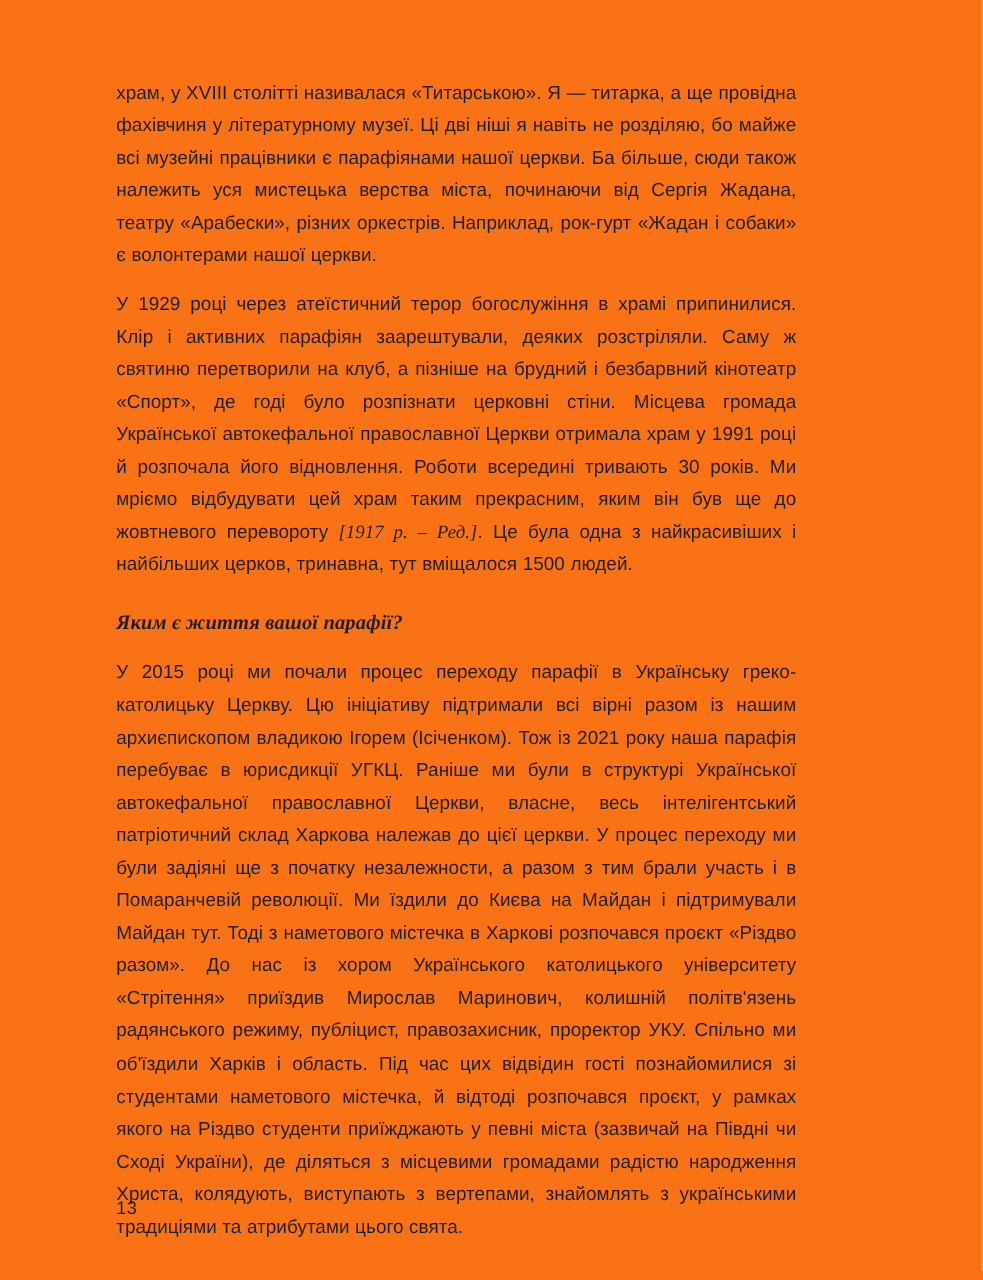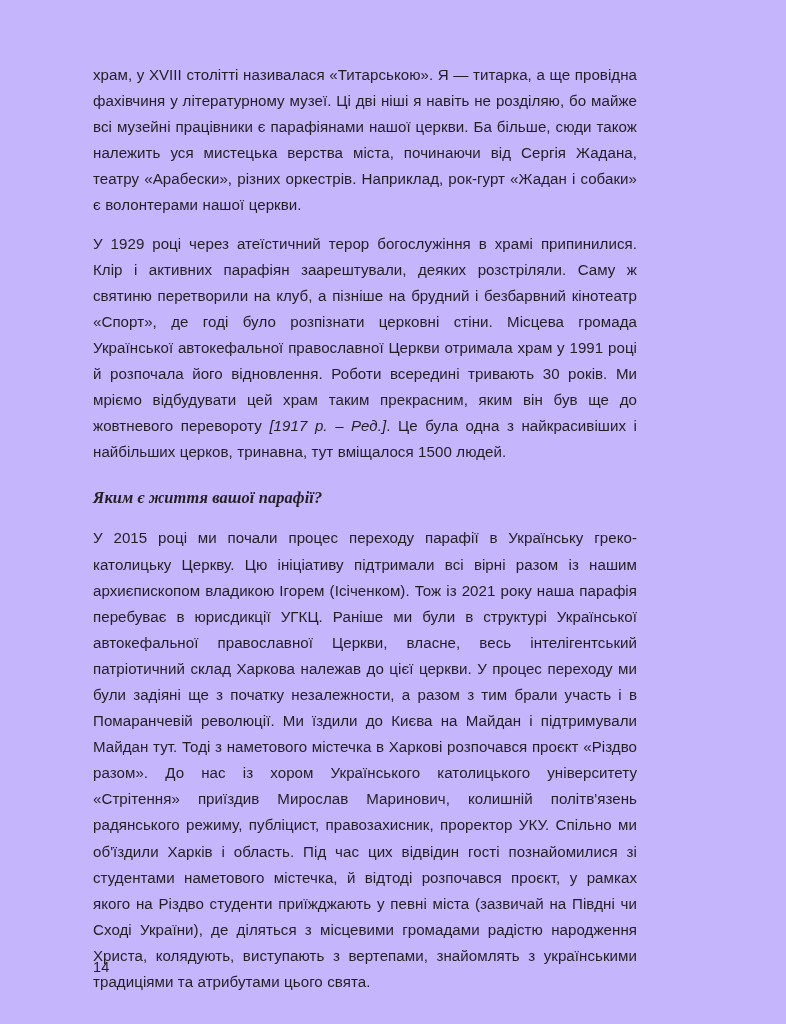--- a/index.html
+++ b/index.html
@@ -13,21 +13,21 @@
     height: 1024px;
     position: relative;
     overflow: hidden;
     font-family: "Liberation Sans", "DejaVu Sans", sans-serif;
     -webkit-font-smoothing: antialiased;
   }
 
   .page {
     position: absolute;
     inset: 0;
-    background: #c4b5fd;
+    background: #f97316;
   }
 
   .text-column {
     position: absolute;
     left: 93px;
     top: 62px;
     width: 544px;
   }
 
   p.body-par {
@@ -52,21 +52,21 @@
     font-family: "Liberation Serif", "DejaVu Serif", serif;
     font-size: 16.4px;
     line-height: 26px;
     font-weight: bold;
     font-style: italic;
     color: #231f20;
     letter-spacing: 0.1px;
   }
 
   .italic-note {
-    font-family: Liberation Sans, sans-serif;
+    font-family: Liberation Serif, serif;
     font-style: italic;
   }
 
   .folio {
     position: absolute;
     left: 93px;
     top: 958px;
     font-family: "Liberation Sans", "DejaVu Sans", sans-serif;
     font-size: 14.5px;
     line-height: 18px;
@@ -84,15 +84,15 @@
     <p class="body-par">храм, у XVIII столітті називалася «Титарською». Я — титарка, а ще провідна фахівчиня у літературному музеї. Ці дві ніші я навіть не розділяю, бо майже всі музейні працівники є парафіянами нашої церкви. Ба більше, сюди також належить уся мистецька верства міста, починаючи від Сергія Жадана, театру «Арабески», різних оркестрів. Наприклад, рок-гурт «Жадан і собаки» є волонтерами нашої церкви.</p>
 
     <p class="body-par"><span>У 1929 році через атеїстичний терор богослужіння в храмі припинилися. Клір і активних парафіян заарештували, деяких розстріляли. Саму ж святиню перетворили на клуб, а пізніше на брудний і безбарвний кінотеатр «Спорт», де годі було розпізнати церковні стіни. Місцева громада Української автокефальної православної Церкви отримала храм у 1991 році й розпочала його відновлення. Роботи всередині тривають 30 років. Ми мріємо відбудувати цей храм таким прекрасним, яким він був ще до жовтневого перевороту </span><span class="italic-note">[1917 р. – Ред.]</span><span>. Це була одна з найкрасивіших і найбільших церков, тринавна, тут вміщалося 1500 людей.</span></p>
 
     <h2 class="sub-heading">Яким є життя вашої парафії?</h2>
 
     <p class="body-par">У 2015 році ми почали процес переходу парафії в Українську греко-католицьку Церкву. Цю ініціативу підтримали всі вірні разом із нашим архиєпископом владикою Ігорем (Ісіченком). Тож із 2021 року наша парафія перебуває в юрисдикції УГКЦ. Раніше ми були в структурі Української автокефальної православної Церкви, власне, весь інтелігентський патріотичний склад Харкова належав до цієї церкви. У процес переходу ми були задіяні ще з початку незалежности, а разом з тим брали участь і в Помаранчевій революції. Ми їздили до Києва на Майдан і підтримували Майдан тут. Тоді з наметового містечка в Харкові розпочався проєкт «Різдво разом». До нас із хором Українського католицького університету «Стрітення» приїздив Мирослав Маринович, колишній політв'язень радянського режиму, публіцист, правозахисник, проректор УКУ. Спільно ми об'їздили Харків і область. Під час цих відвідин гості познайомилися зі студентами наметового містечка, й відтоді розпочався проєкт, у рамках якого на Різдво студенти приїжджають у певні міста (зазвичай на Півдні чи Сході України), де діляться з місцевими громадами радістю народження Христа, колядують, виступають з вертепами, знайомлять з українськими традиціями та атрибутами цього свята.</p>
 
   </div>
 
-  <div class="folio">14</div>
+  <div class="folio">13</div>
 
 </div>
 
 </body></html>

